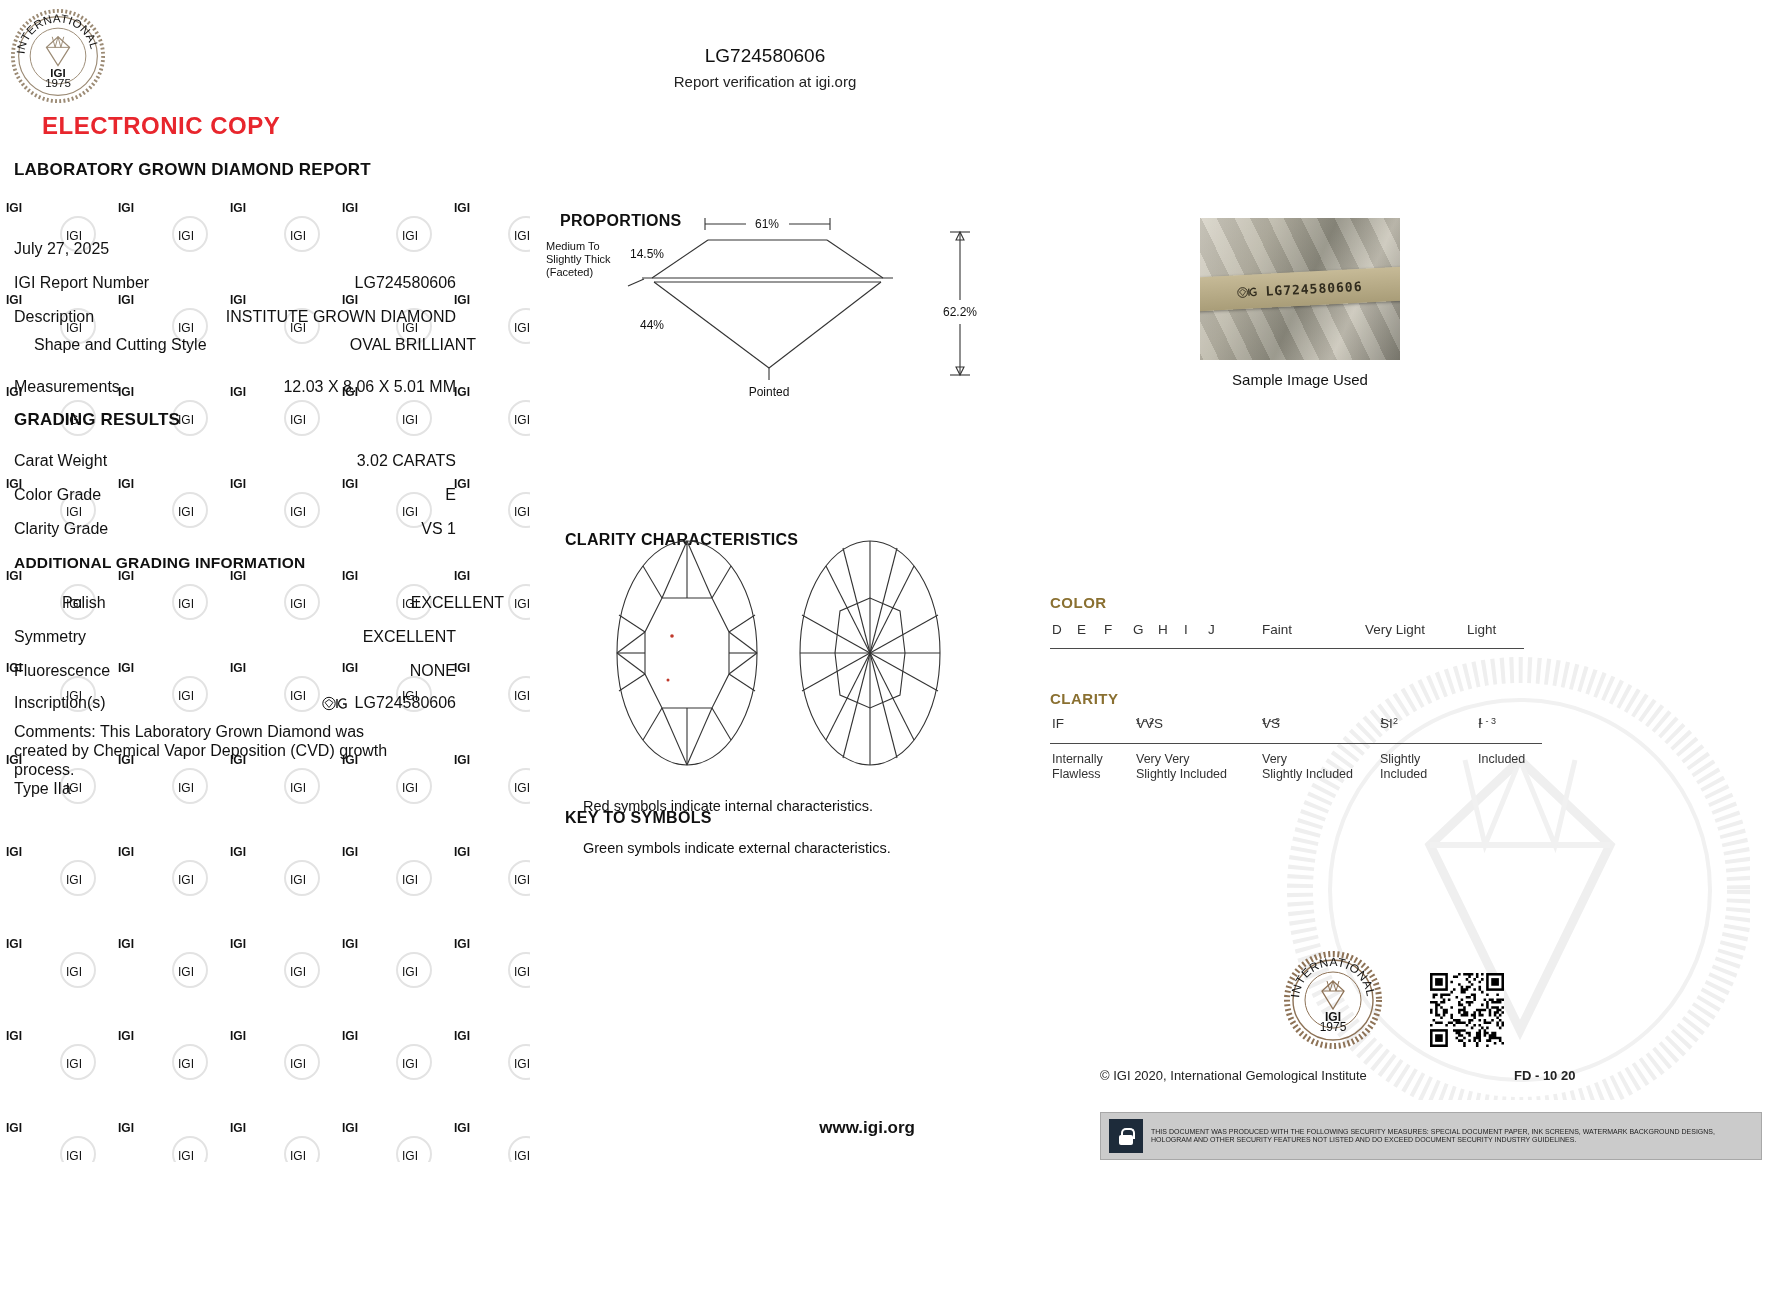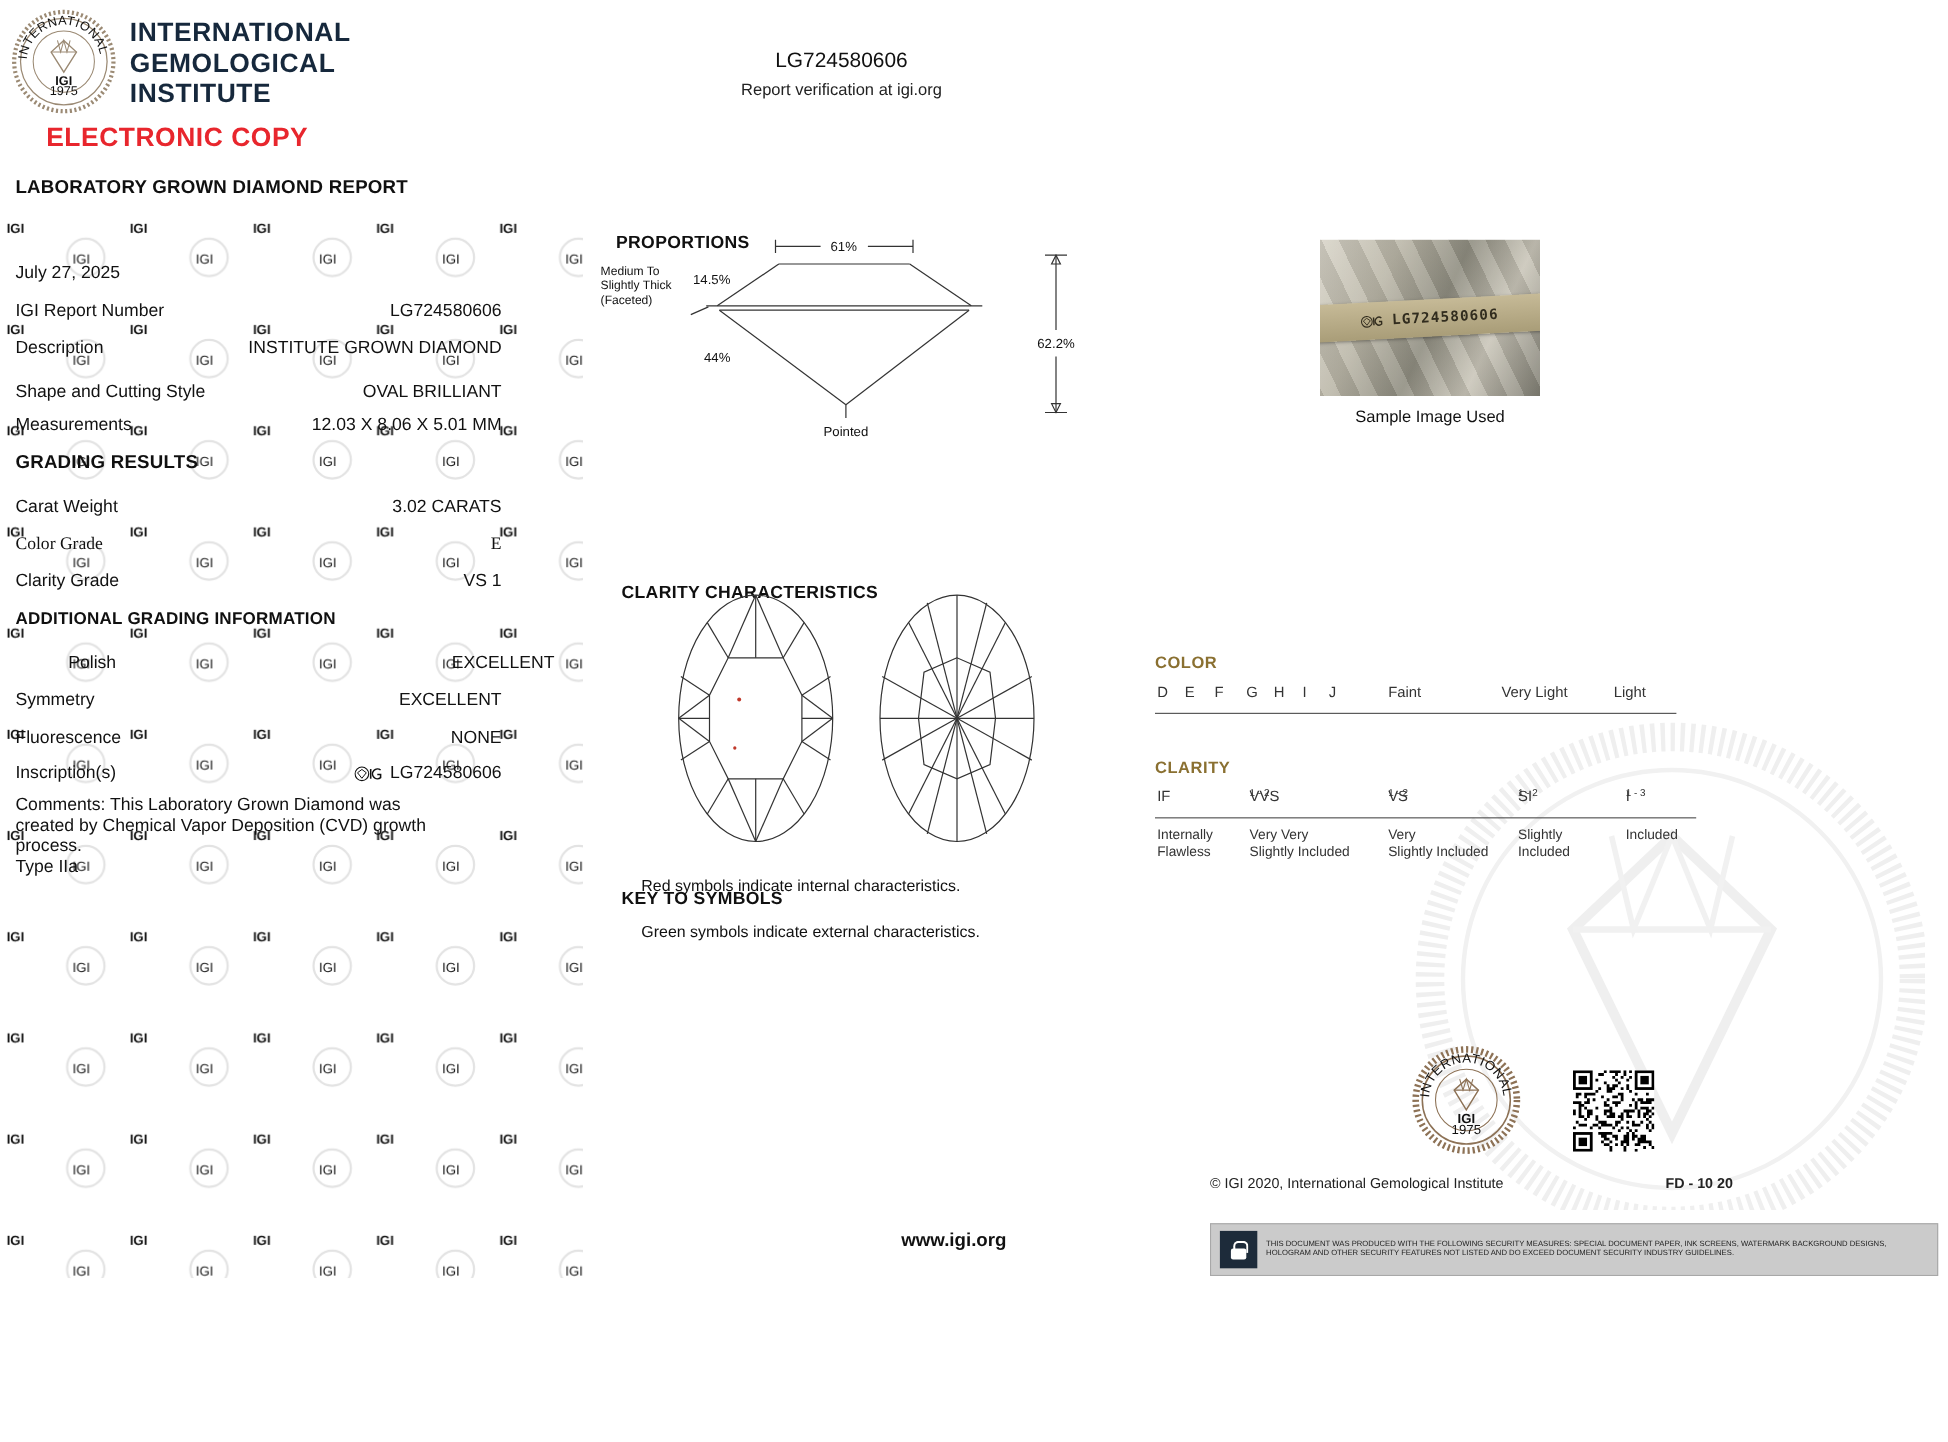--- a/index.html
+++ b/index.html
@@ -92,60 +92,55 @@
         <path id="sealArcTop" d="M 15,50 A 35 35 0 1 1 85 50" fill="none"></path>
       </defs>
     <text font-size="6" fill="#9b8a74" letter-spacing=".5"><textPath href="#sealArcTop" startOffset="2">INTERNATIONAL GEMOLOGICAL INSTITUTE</textPath></text>
     <polygon points="50,30 62,41 50,60 38,41" fill="none" stroke="#9b8a74" stroke-width="1.3"></polygon>
     <polyline points="38,41 62,41" fill="none" stroke="#9b8a74" stroke-width="1"></polyline>
     <polyline points="44,30 47,41 50,30 53,41 56,30" fill="none" stroke="#9b8a74" stroke-width="1"></polyline>
     <text x="50" y="72" text-anchor="middle" font-size="11" font-weight="bold" fill="#9b8a74">IGI</text>
     <text x="50" y="82" text-anchor="middle" font-size="6.5" fill="#9b8a74">1975</text>
   </svg>
 
-  <div class="abs orgname">
-    <div>INTERNATIONAL</div>
-    <div>GEMOLOGICAL</div>
-    <div>INSTITUTE</div>
-  </div>
 
   <div class="abs ecopy">ELECTRONIC COPY</div>
   <div class="abs repnum">LG724580606</div>
   <div class="abs verif">Report verification at igi.org</div>
 
   <div class="abs sec-title" style="top:160px;">LABORATORY GROWN DIAMOND REPORT</div>
 
   <div class="abs lrow" style="top:240px;">
     <span class="lbl">July 27, 2025</span>
   </div>
 
   <div class="abs lrow" style="top:274px;">
     <span class="lbl">IGI Report Number</span>
     <span class="val">LG724580606</span>
   </div>
   <div class="abs lrow" style="top:308px;">
     <span class="lbl">Description</span>
     <span class="val">INSTITUTE GROWN DIAMOND</span>
   </div>
-  <div class="abs lrow" style="top:348px;">
+  <div class="abs lrow" style="top:336px;margin-left:20px;">
     <span class="lbl">Shape and Cutting Style</span>
     <span class="val">OVAL BRILLIANT</span>
   </div>
   <div class="abs lrow" style="top:378px;">
     <span class="lbl">Measurements</span>
     <span class="val">12.03 X 8.06 X 5.01 MM</span>
   </div>
 
   <div class="abs sec-title" style="top:410px;text-align:right;">GRADING RESULTS</div>
 
   <div class="abs lrow" style="top:452px;">
     <span class="lbl">Carat Weight</span>
     <span class="val">3.02 CARATS</span>
   </div>
-  <div class="abs lrow" style="top:486px;font-family:Liberation Serif, serif;">
+  <div class="abs lrow" style="top:486px;">
     <span class="lbl">Color Grade</span>
     <span class="val">E</span>
   </div>
   <div class="abs lrow" style="top:520px;">
     <span class="lbl">Clarity Grade</span>
     <span class="val">VS 1</span>
   </div>
 
   <div class="abs sec-title" style="top:554px;font-size:15.5px;">ADDITIONAL GRADING INFORMATION</div>
 

